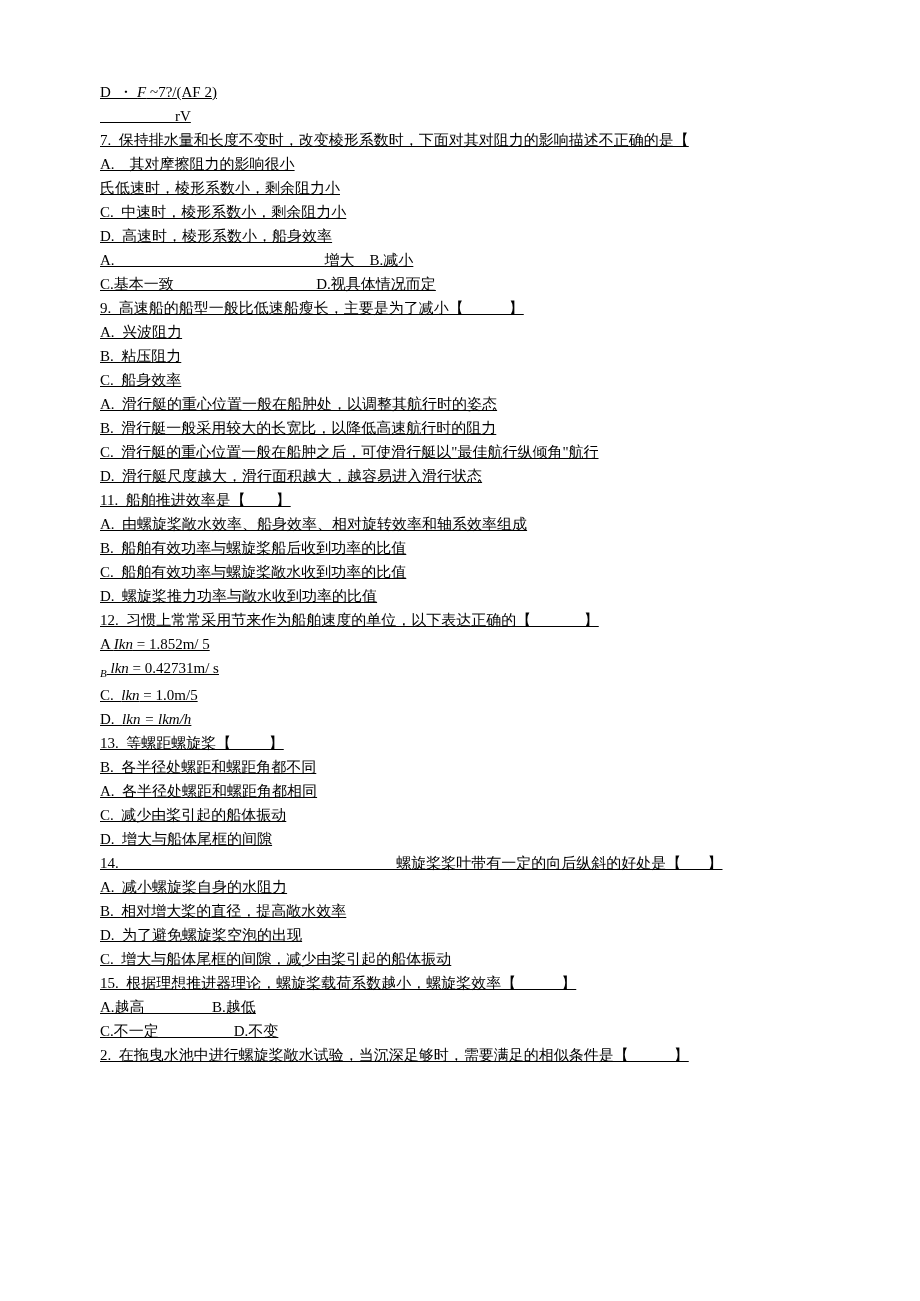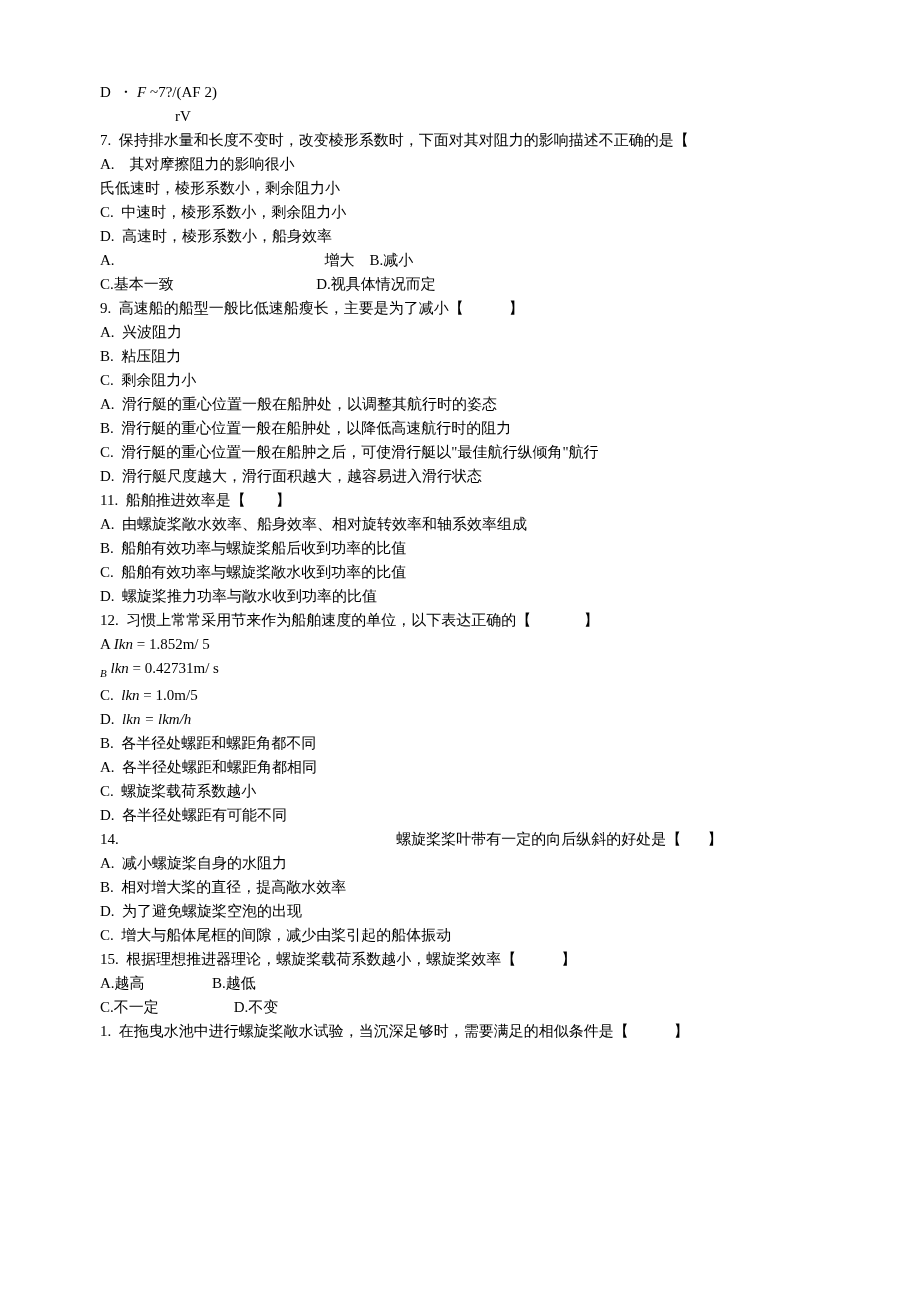--- a/index.html
+++ b/index.html
@@ -9,20 +9,21 @@
       color: #000;
       background: #fff;
       margin: 0;
       padding: 80px 100px 40px 100px;
       width: 920px;
       box-sizing: border-box;
     }
     .line {
       margin: 0;
       white-space: pre-wrap;
+      text-decoration: underline;
     }
     .italic {
       font-style: italic;
       font-family: "Times New Roman", serif;
     }
     .formula {
       font-family: "Times New Roman", serif;
     }
     .sub {
       vertical-align: sub;
@@ -38,44 +39,45 @@
     <p class="line">7.  保持排水量和长度不变时，改变棱形系数时，下面对其对阻力的影响描述不正确的是【</p>
     <p class="line">A.    其对摩擦阻力的影响很小</p>
     <p class="line">氏低速时，棱形系数小，剩余阻力小</p>
     <p class="line">C.  中速时，棱形系数小，剩余阻力小</p>
     <p class="line">D.  高速时，棱形系数小，船身效率</p>
     <p class="line">A.                                                        增大    B.减小</p>
     <p class="line">C.基本一致                                      D.视具体情况而定</p>
     <p class="line">9.  高速船的船型一般比低速船瘦长，主要是为了减小【            】</p>
     <p class="line">A.  兴波阻力</p>
     <p class="line">B.  粘压阻力</p>
-    <p class="line">C.  剩余阻力小</p>
+    <p class="line">C.  船身效率</p>
     <p class="line">A.  滑行艇的重心位置一般在船肿处，以调整其航行时的姿态</p>
-    <p class="line">B.  滑行艇的重心位置一般在船肿处，以降低高速航行时的阻力</p>
+    <p class="line">B.  滑行艇一般采用较大的长宽比，以降低高速航行时的阻力</p>
     <p class="line">C.  滑行艇的重心位置一般在船肿之后，可使滑行艇以"最佳航行纵倾角"航行</p>
     <p class="line">D.  滑行艇尺度越大，滑行面积越大，越容易进入滑行状态</p>
     <p class="line">11.  船舶推进效率是【        】</p>
     <p class="line">A.  由螺旋桨敞水效率、船身效率、相对旋转效率和轴系效率组成</p>
     <p class="line">B.  船舶有效功率与螺旋桨船后收到功率的比值</p>
     <p class="line">C.  船舶有效功率与螺旋桨敞水收到功率的比值</p>
     <p class="line">D.  螺旋桨推力功率与敞水收到功率的比值</p>
     <p class="line">12.  习惯上常常采用节来作为船舶速度的单位，以下表达正确的【              】</p>
     <p class="line"></p>
     <p class="line formula"><span>A </span><span class="italic">Ikn</span><span> = 1.852m/ 5</span></p>
     <p class="line"></p>
     <p class="line formula italic-prefix"><span class="italic sub">B</span><span class="italic"> lkn</span><span> = 0.42731m/ s</span></p>
     <p class="line"></p>
     <p class="line formula"><span>C.  </span><span class="italic">lkn</span><span> = 1.0m/5</span></p>
     <p class="line formula"><span>D.  </span><span class="italic">lkn = lkm/h</span></p>
+    <p class="line">13.  等螺距螺旋桨【          】</p>
     <p class="line">B.  各半径处螺距和螺距角都不同</p>
     <p class="line">A.  各半径处螺距和螺距角都相同</p>
-    <p class="line">C.  螺旋桨载荷系数越小</p>
-    <p class="line">D.  各半径处螺距有可能不同</p>
+    <p class="line">C.  减少由桨引起的船体振动</p>
+    <p class="line">D.  增大与船体尾框的间隙</p>
     <p class="line">14.                                                                          螺旋桨桨叶带有一定的向后纵斜的好处是【       】</p>
     <p class="line">A.  减小螺旋桨自身的水阻力</p>
     <p class="line">B.  相对增大桨的直径，提高敞水效率</p>
     <p class="line">D.  为了避免螺旋桨空泡的出现</p>
     <p class="line">C.  增大与船体尾框的间隙，减少由桨引起的船体振动</p>
     <p class="line">15.  根据理想推进器理论，螺旋桨载荷系数越小，螺旋桨效率【            】</p>
     <p class="line">A.越高                  B.越低</p>
     <p class="line">C.不一定                    D.不变</p>
-    <p class="line">1.  在拖曳水池中进行螺旋桨敞水试验，当沉深足够时，需要满足的相似条件是【            】</p>
+    <p class="line">2.  在拖曳水池中进行螺旋桨敞水试验，当沉深足够时，需要满足的相似条件是【            】</p>
   </div>
 
 </body></html>

